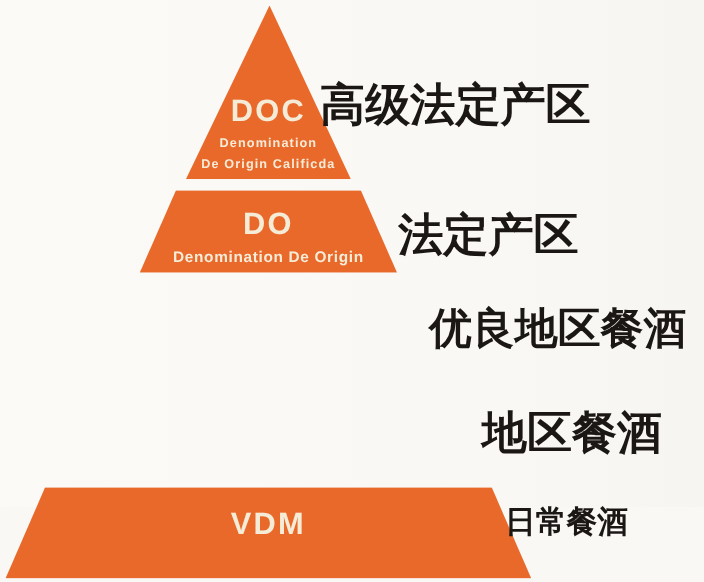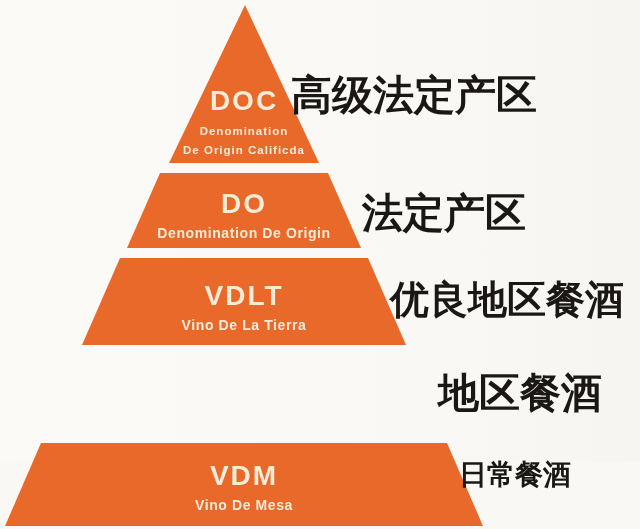--- a/index.html
+++ b/index.html
@@ -92,32 +92,25 @@
     </div>
   </div>
 
   <div class="tier tier-2">
     <div class="tier-content">
       <div class="tier-code">DO</div>
       <div class="tier-subtitle">Denomination De Origin</div>
     </div>
   </div>
 
-  <div class="tier tier-3">
-    <div class="tier-content">
-      <div class="tier-code">VDLT</div>
-      <div class="tier-subtitle">Vino De La Tierra</div>
-    </div>
-  </div>
 
 
   <div class="tier tier-5">
     <div class="tier-content">
       <div class="tier-code">VDM</div>
-      <div class="tier-subtitle">Vino De Mesa</div>
     </div>
   </div>
 
   <div class="annotation a1">高级法定产区</div>
   <div class="annotation a3">优良地区餐酒</div>
   <div class="annotation a2">法定产区</div>
   <div class="annotation a4">地区餐酒</div>
   <div class="annotation a5">日常餐酒</div>
 
 </div>

